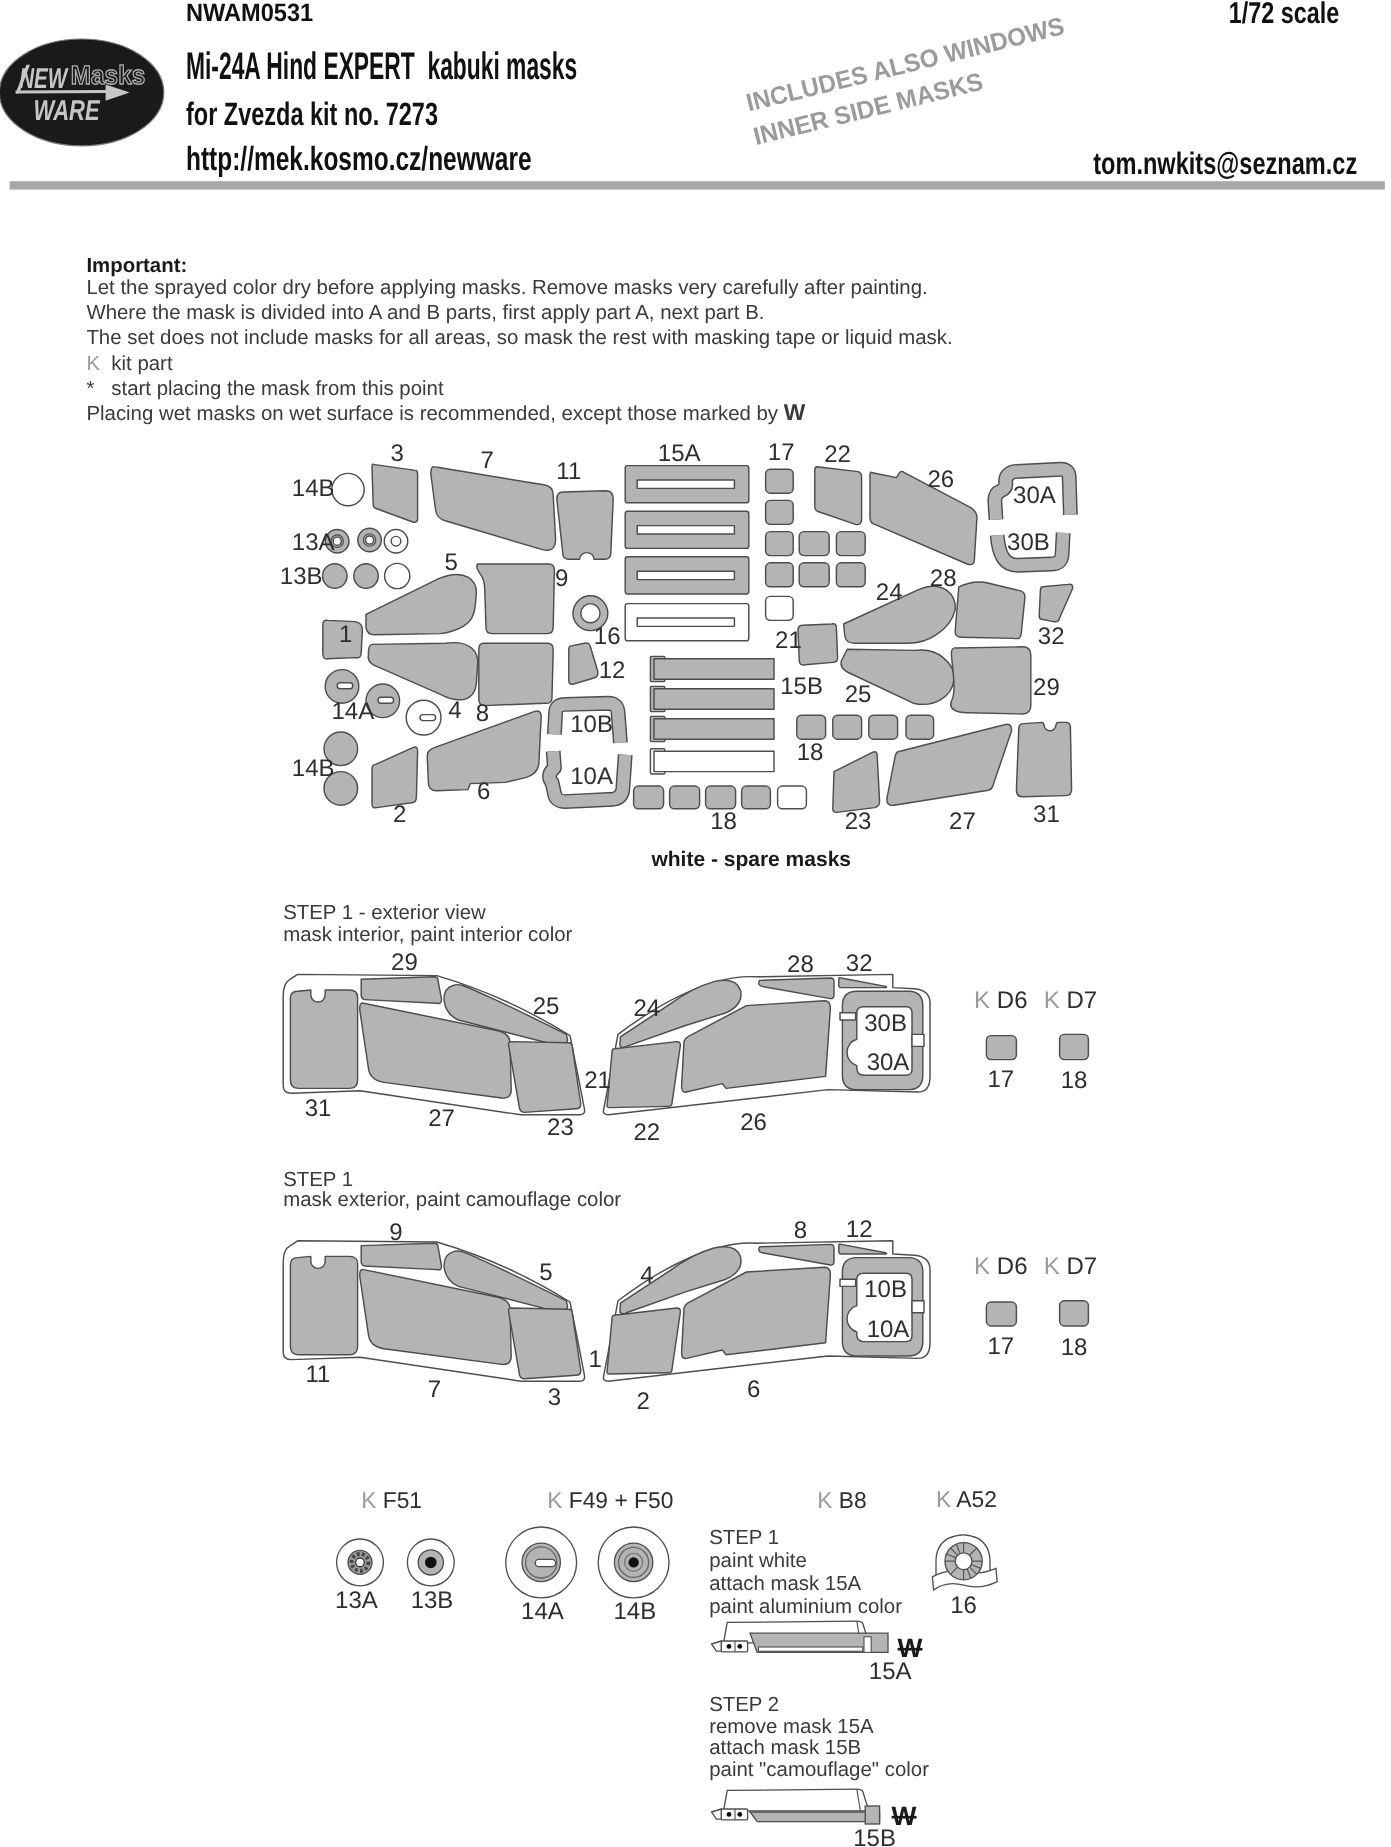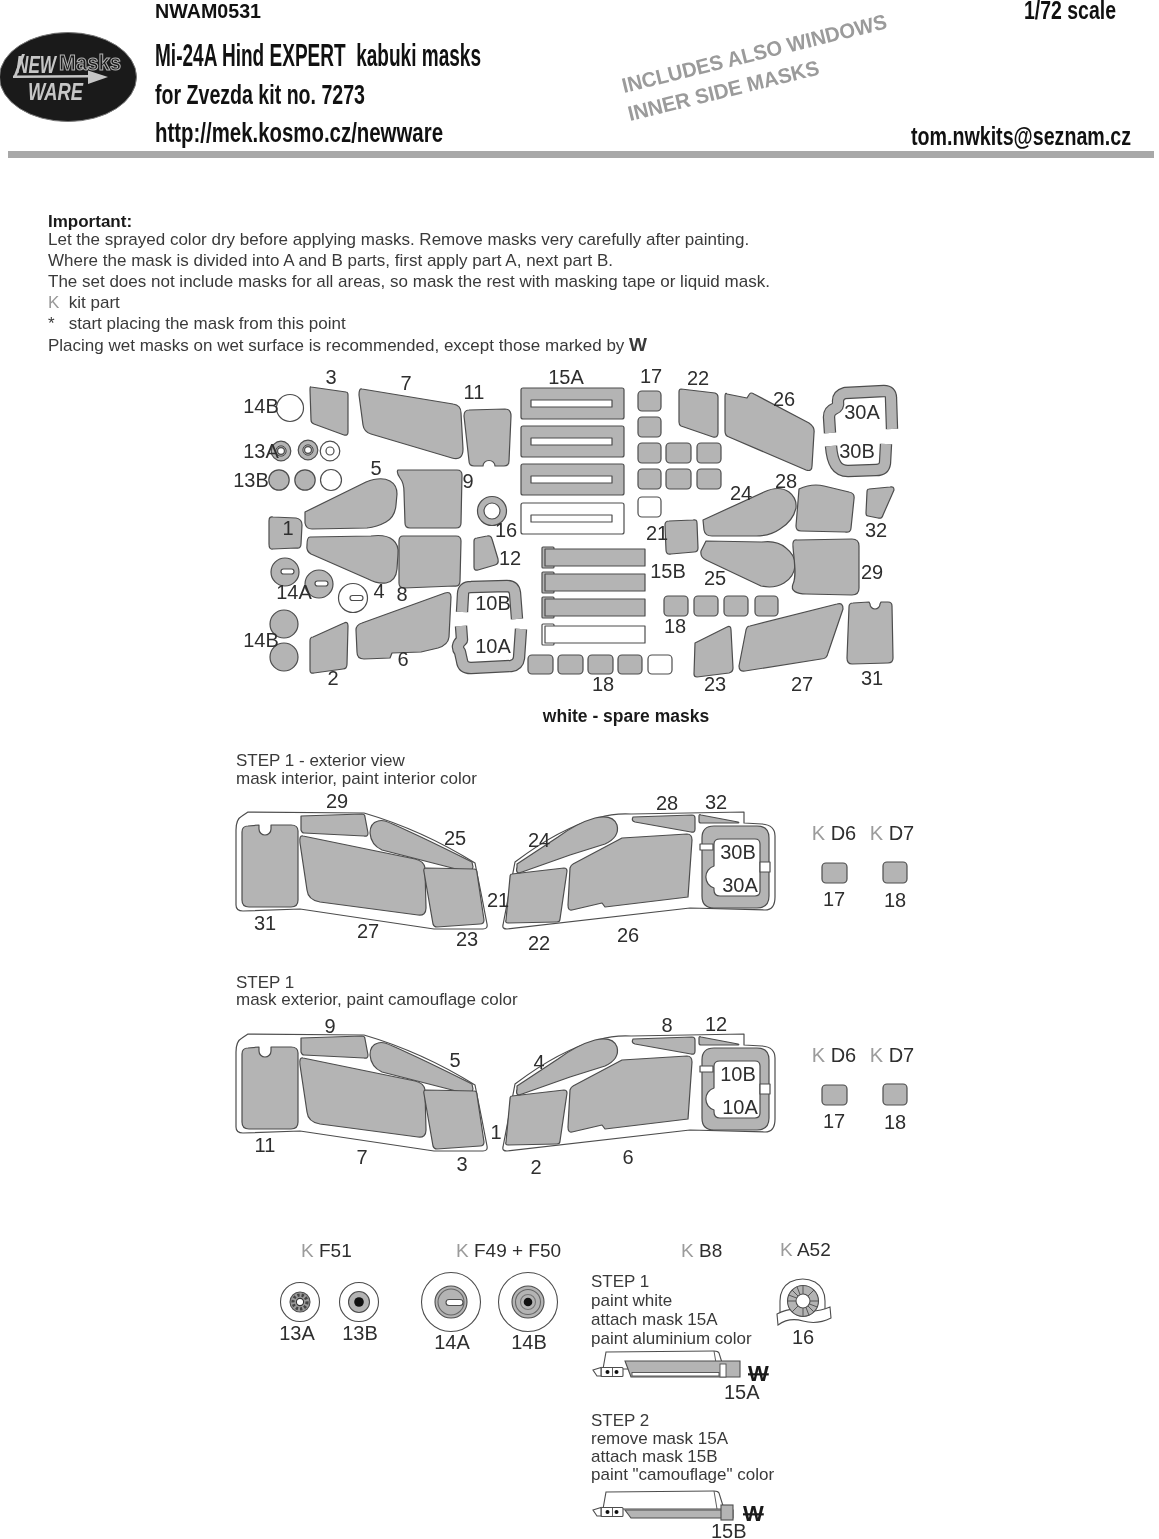--- a/index.html
+++ b/index.html
@@ -1,18 +1,18 @@
 <!DOCTYPE html>
 <html><head>
 <meta charset="utf-8">
 <style>
   html,body{margin:0;padding:0;background:#fff;}
   #page{position:relative;width:1159px;height:1539px;background:#fff;overflow:hidden;
         font-family:"Liberation Sans", sans-serif;}
-  .imp{position:absolute;left:48px;top:211px;font-size:17px;line-height:21px;color:#3a3a3a;}
+  .imp{position:absolute;left:72px;top:211px;font-size:17px;line-height:21px;color:#3a3a3a;}
   svg text{font-family:"Liberation Sans", sans-serif;}
 </style>
 </head>
 <body>
 <div id="page">
 
 <div class="imp" style="top:211px"><b style="color:#1a1a1a">Important:</b></div>
 <div class="imp" style="top:229px">
 Let the sprayed color dry before applying masks. Remove masks very carefully after painting.<br>
 Where the mask is divided into A and B parts, first apply part A, next part B.<br>

